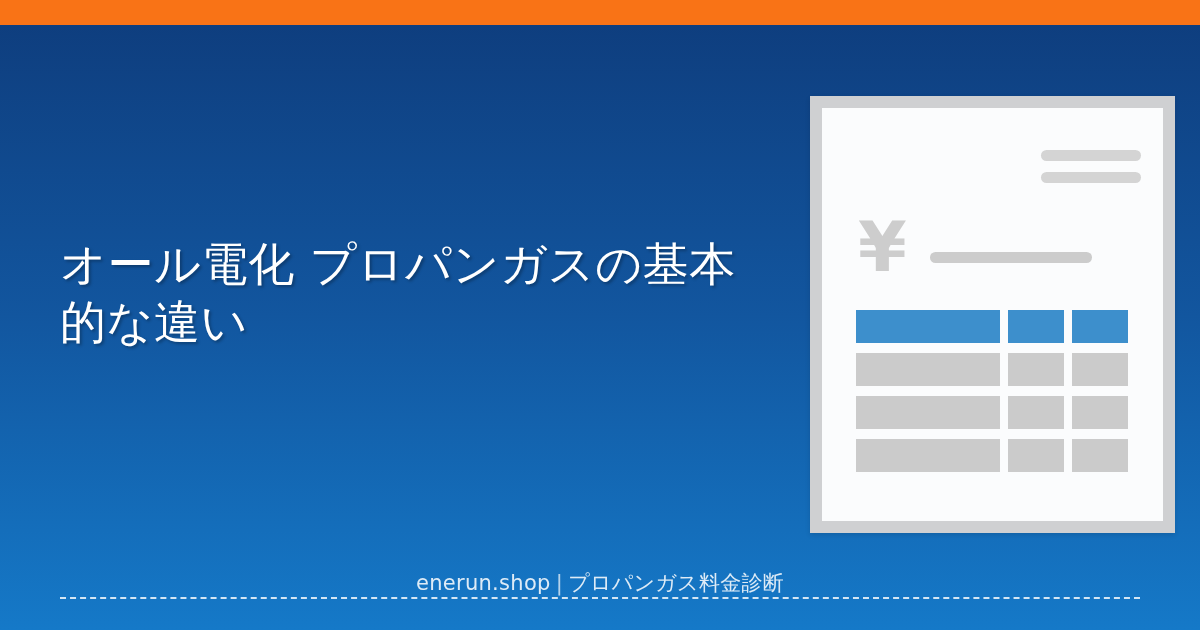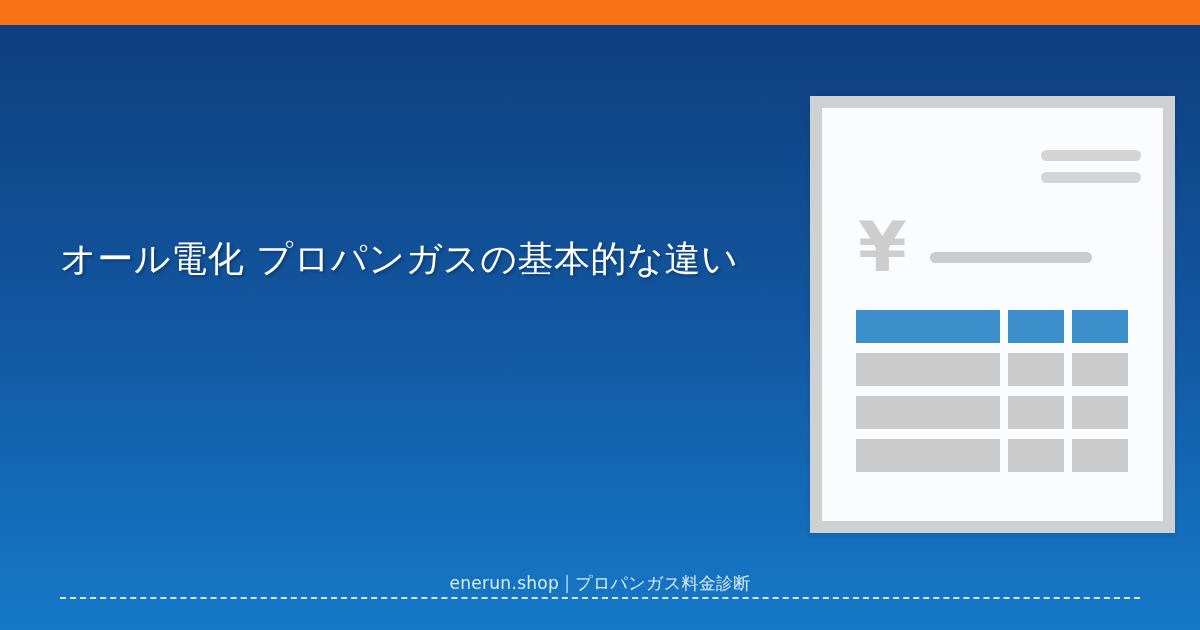--- a/index.html
+++ b/index.html
@@ -35,21 +35,21 @@
   
   .headline-block {
     position: absolute;
     left: 60px;
     top: 236px;
     width: 690px;
   }
   .headline {
     margin: 0;
     color: #ffffff;
-    font-size: 36px;
+    font-size: 46px;
     line-height: 1.26;
     font-weight: 400;
     letter-spacing: 0.5px;
     text-shadow: 2px 2px 3px rgba(0, 0, 0, 0.28);
     font-family: "DejaVu Sans", "Liberation Sans", sans-serif;
   }
 
   
   .doc-illustration {
     position: absolute;
@@ -127,21 +127,21 @@
   .footer {
     position: absolute;
     left: 0;
     top: 572px;
     width: 1200px;
     text-align: center;
   }
   .footer-text {
     display: inline-block;
     color: rgba(255, 255, 255, 0.86);
-    font-size: 17px;
+    font-size: 21px;
     line-height: 22px;
     letter-spacing: 0.3px;
     font-family: "DejaVu Sans", "Liberation Sans", sans-serif;
   }
   .footer-sep { padding: 0 5px; opacity: 0.8; }
 
   .footer-rule {
     position: absolute;
     left: 60px;
     top: 597px;

